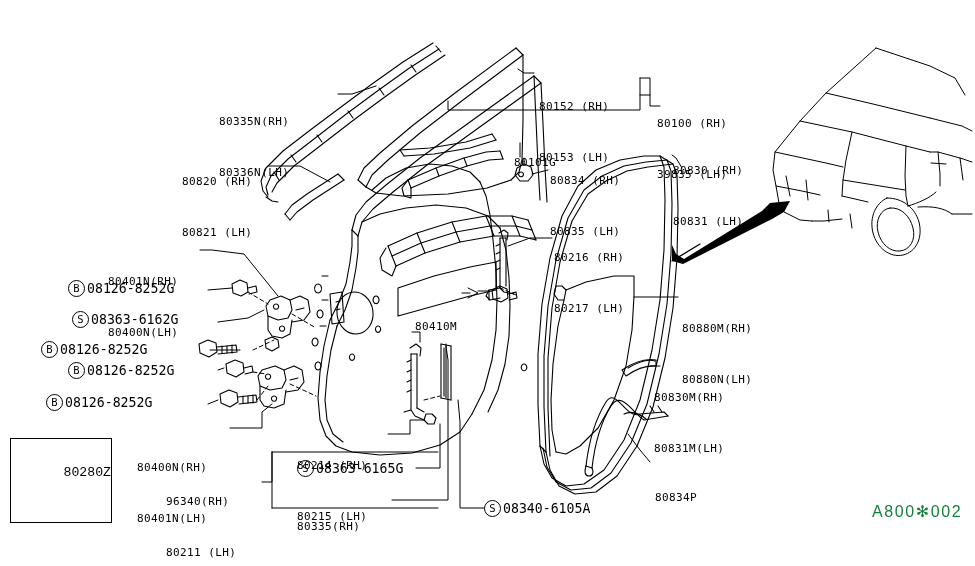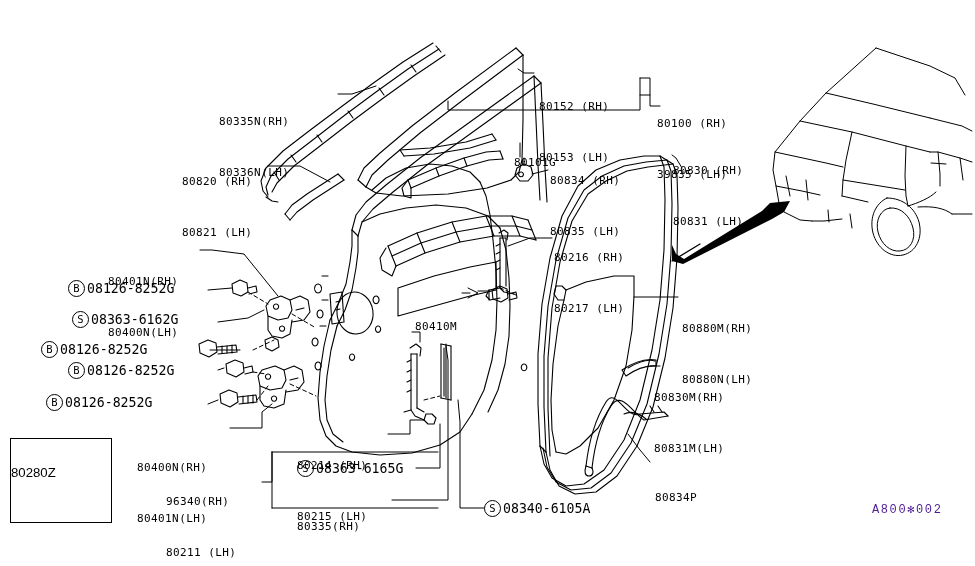--- a/index.html
+++ b/index.html
@@ -19,46 +19,46 @@
     position:absolute;
     font-family:"DejaVu Sans Mono","Liberation Mono",monospace;
     font-size:11px;
     letter-spacing:0.4px;
     color:#000;
     white-space:pre;
     line-height:17px;
   }
   .code{
     position:absolute;
-    font-family:Liberation Mono, monospace;
-    font-size:12px;
+    font-family:Liberation Sans, sans-serif;
+    font-size:16px;
     letter-spacing:1.6px;
-    color:#4c1d95;
+    color:#15803d;
     white-space:pre;
   }
   .fastener{
     position:absolute;
     display:flex;align-items:center;
     font-size:13.2px;
     white-space:pre;
   }
   .prefix{
     display:inline-flex;align-items:center;justify-content:center;
     width:15px;height:15px;border:1.2px solid #000;border-radius:50%;
     font-size:10.5px;line-height:1;margin-right:2px;
     font-family:"DejaVu Sans Mono","Liberation Mono",monospace;
   }
   .boxed{
     position:absolute;
     border:1.4px solid #000;
     background:#fff;
   }
   .boxed .btxt{
-    position:absolute;left:0;right:0;top:26px;text-align:left;
-    font-size:13.2px;font-family:Liberation Sans, sans-serif;
+    position:absolute;left:0;right:0;top:26px;text-align:right;
+    font-size:13.2px;font-family:Liberation Mono, monospace;
   }
 </style>
 </head>
 <body>
 
 <div id="page">
 
   <svg class="art" viewBox="0 0 975 566" xmlns="http://www.w3.org/2000/svg" fill="none" stroke="#000" stroke-width="1.1" stroke-linecap="round" stroke-linejoin="round">
 
     <g stroke-width="1">

